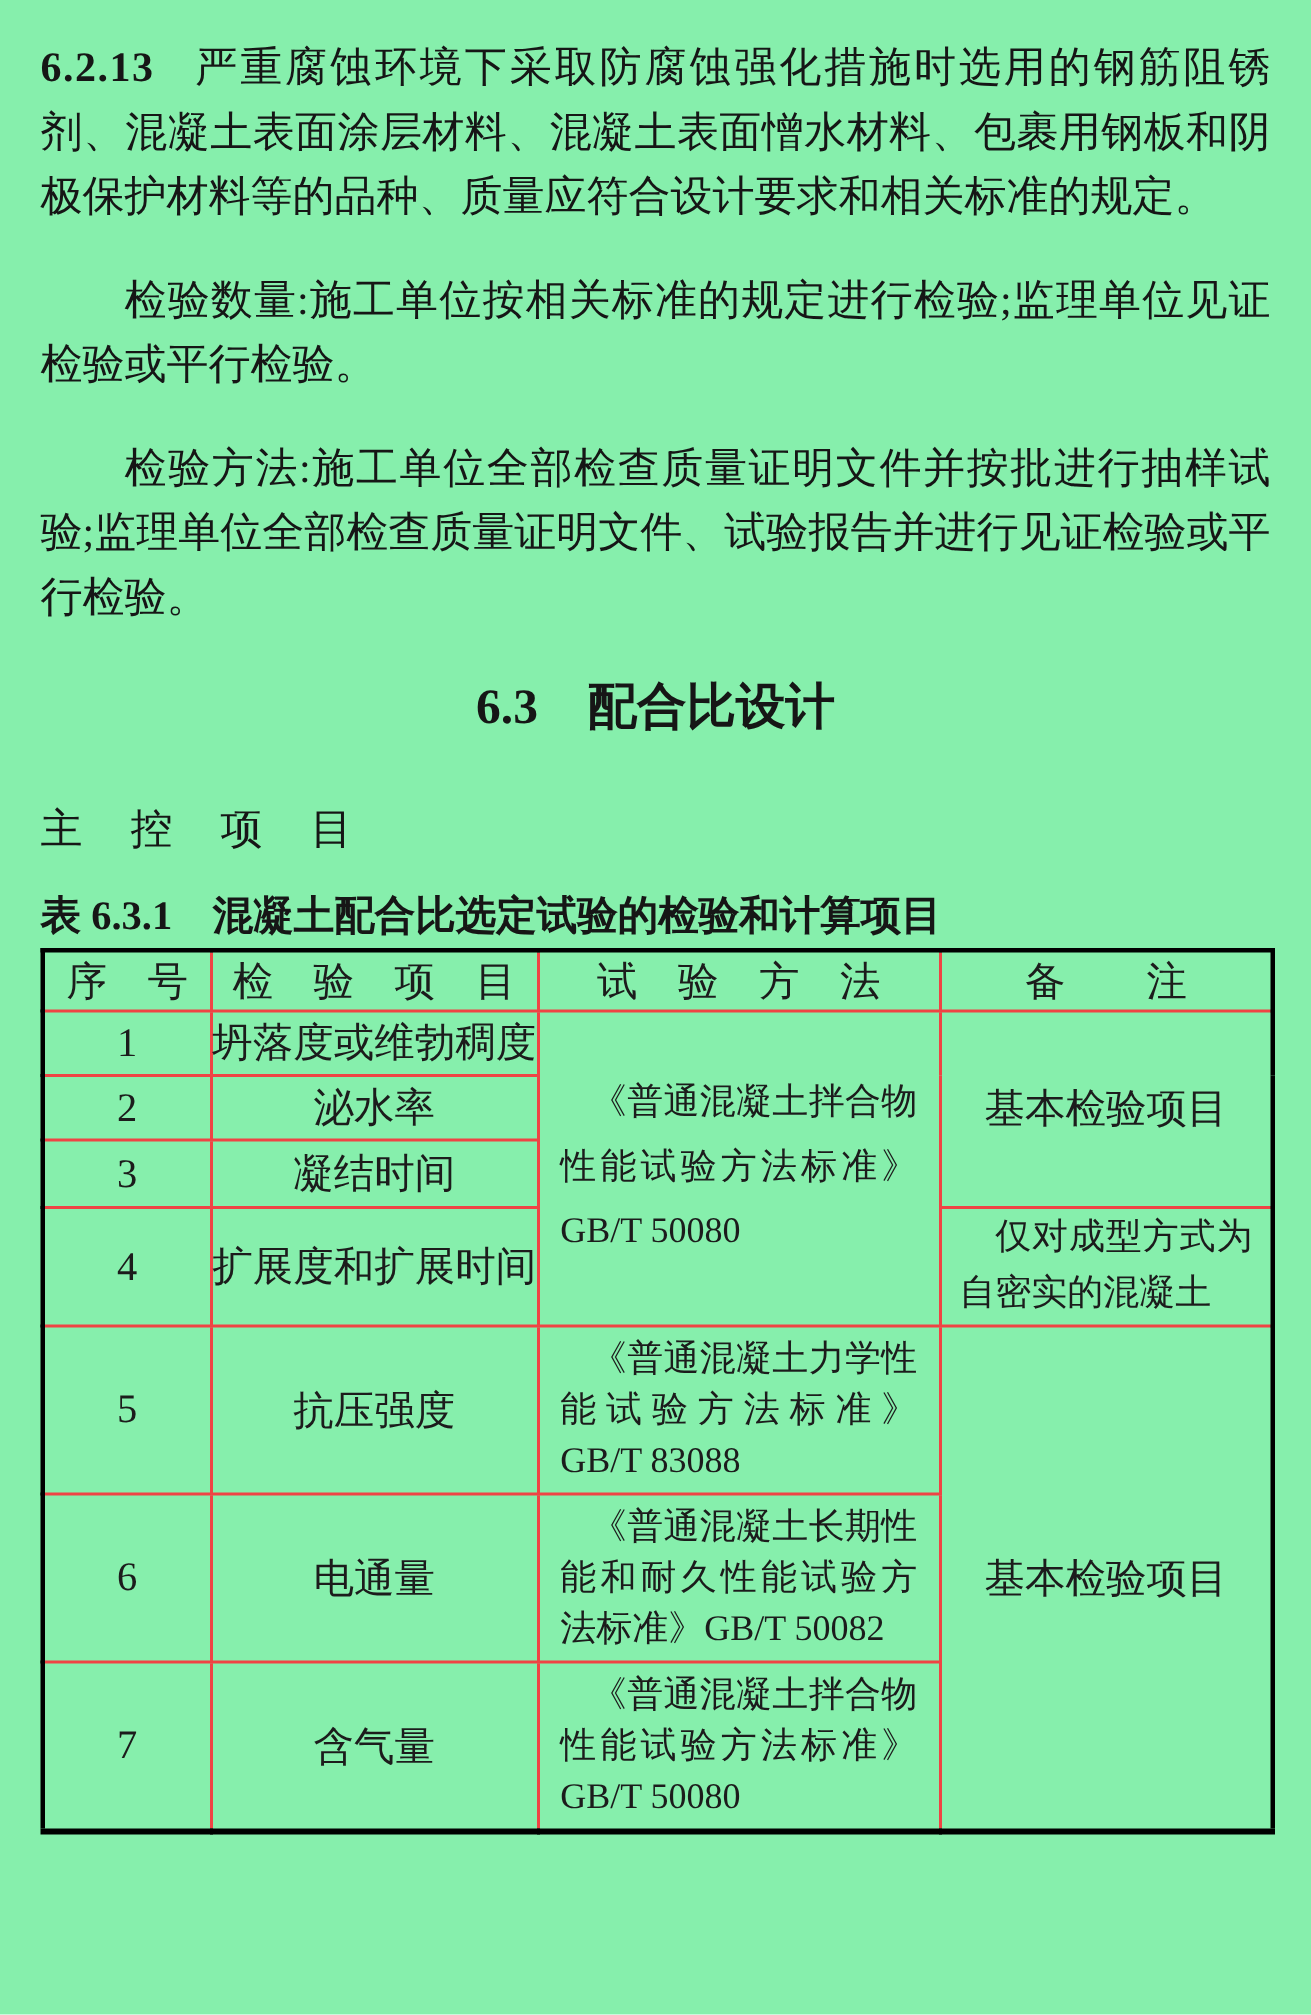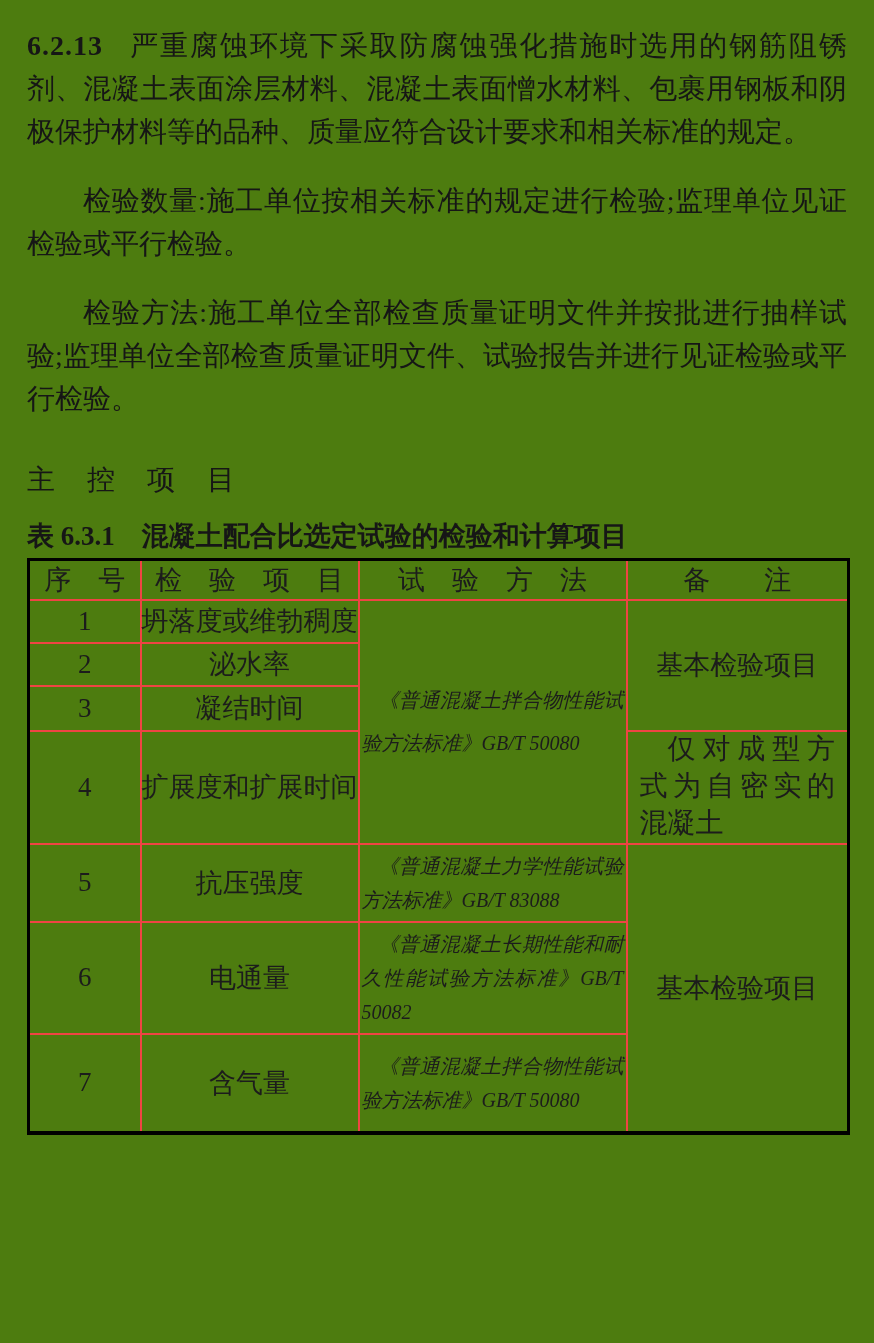--- a/index.html
+++ b/index.html
@@ -4,21 +4,21 @@
 <style>
   html, body {
     margin: 0;
     padding: 0;
     background: #ffffff;
   }
   .page {
     position: relative;
     width: 874px;
     height: 1343px;
-    background: #4d7c0f;
+    background: #86efac;
     box-sizing: border-box;
     padding: 24px 27px 0 27px;
     overflow: hidden;
     font-family: "Liberation Serif", "DejaVu Serif", serif;
     color: #161616;
   }
   .body-text {
     font-size: 28px;
     line-height: 43px;
     text-align: justify;
@@ -70,51 +70,50 @@
     color: #1c1c1c;
   }
   tr.row-head  { height: 40px; }
   tr.row-1, tr.row-2 { height: 43px; }
   tr.row-3 { height: 45px; }
   tr.row-4 { height: 79px; }
   tr.row-5 { height: 77px; }
   tr.row-6 { height: 99px; }
   tr.row-7 { height: 99px; }
   .jtext {
-    font-size: 20px;
+    font-size: 24px;
     line-height: 34px;
     text-align: justify;
     text-indent: 0.85em;
-    padding: 4px 2px;
-    font-style: italic;
+    padding: 4px 14px;
   }
   .jtext.tall { line-height: 43px; }
   .note-cell { font-size: 24px; }
   .note-wrap {
-    font-size: 28px;
+    font-size: 24px;
     line-height: 37px;
     text-align: justify;
     text-indent: 1em;
     padding: 0 12px;
-    font-family: Liberation Mono, monospace;
   }
 </style>
 </head>
 <body>
 
 <div class="page">
 
   <p class="body-text">
     <span class="num-label">6.2.13</span><span>严重腐蚀环境下采取防腐蚀强化措施时选用的钢筋阻锈剂、混凝土表面涂层材料、混凝土表面憎水材料、包裹用钢板和阴极保护材料等的品种、质量应符合设计要求和相关标准的规定。</span>
   </p>
 
   <p class="body-text indent-2">检验数量:施工单位按相关标准的规定进行检验;监理单位见证检验或平行检验。</p>
 
   <p class="body-text indent-2">检验方法:施工单位全部检查质量证明文件并按批进行抽样试验;监理单位全部检查质量证明文件、试验报告并进行见证检验或平行检验。</p>
 
+  <h2 class="section-heading">6.3　配合比设计</h2>
 
   <h3 class="sub-heading">主　控　项　目</h3>
 
 
   <div class="table-caption">表 6.3.1　混凝土配合比选定试验的检验和计算项目</div>
 
   <table class="spec-table">
     <colgroup>
       <col style="width:112px">
       <col style="width:218px">

